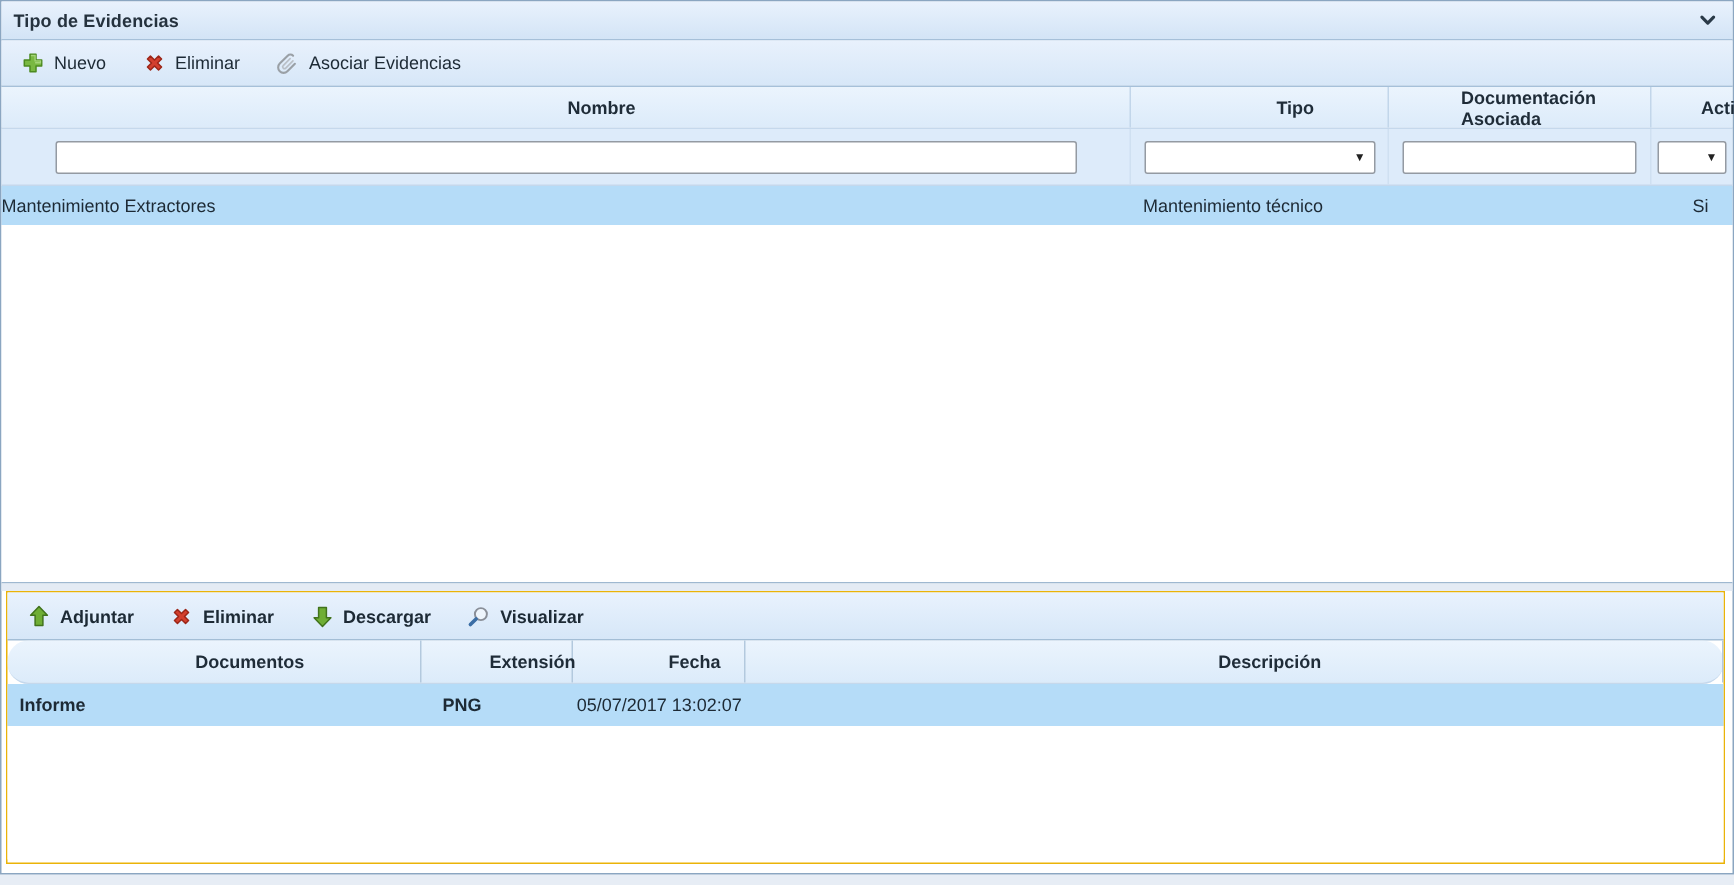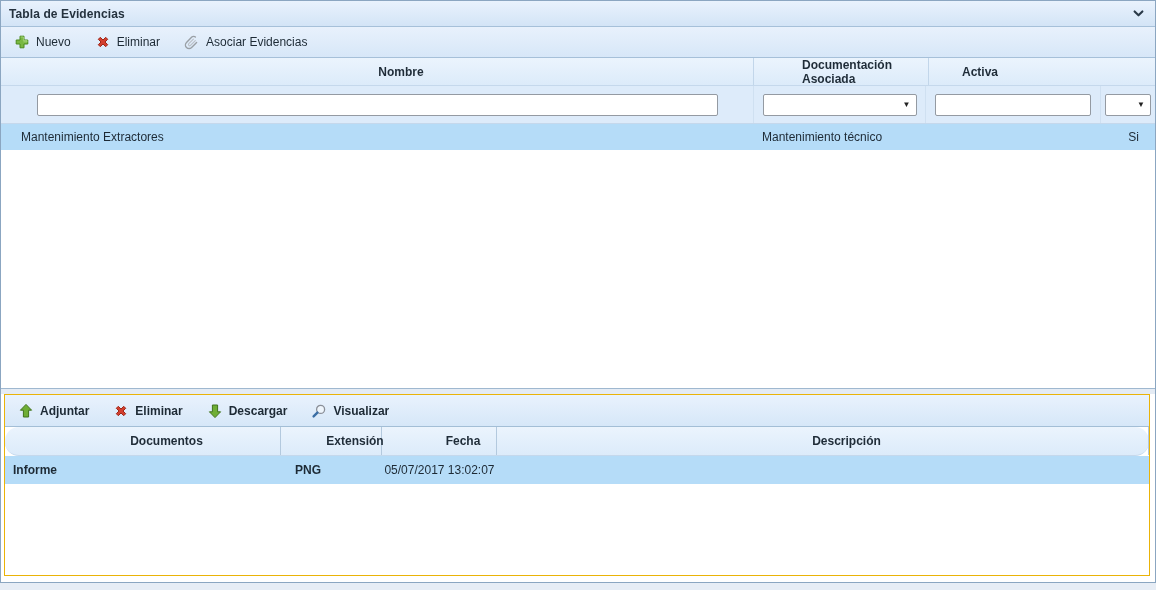--- a/index.html
+++ b/index.html
@@ -75,21 +75,21 @@
   .sel .sel-val { flex:1; padding:0 4px; white-space:nowrap; overflow:hidden; }
   .sel .sel-arrow { font-size:8px; color:#222; padding:0 5px; }
   .data-row { display:flex; height:26px; align-items:center; cursor:pointer; }
   .data-row.selected { background:#b5dcf8; }
   .cell { height:100%; display:flex; align-items:center; overflow:hidden; white-space:nowrap; }
   
   .c1-nombre { width:753px; }
   .c1-tipo   { width:172px; }
   .c1-doc    { width:175px; }
   .c1-activa { width:54px;  }
-  .cell.c1-nombre { padding-left:20px; }
+  .cell.c1-nombre { padding-left:0; }
   .cell.c1-tipo   { padding-left:8px; }
   .cell.c1-activa { justify-content:flex-end; padding-right:16px; }
   .grid-body { background:#fff; }
   .grid1-body { height:239px; border-bottom:1px solid #9fb8d0; }
   .gap { height:5px; background:#e4ebf4; }
   
   .panel2 {
     margin-left:3px; width:1146px; height:182px;
     border:1px solid #eab308; background:#fff;
   }
@@ -111,21 +111,21 @@
   .cell.c2-fec  { justify-content:center; }
   .cell.c2-desc { padding-left:8px; }
   .grid2-body { height:89px; }
 </style>
 </head>
 <body>
 
 <div class="panel">
 
   <div class="titlebar">
-    <span class="title">Tabla de Evidencias</span>
+    <span class="title">Tipo de Evidencias</span>
     <span class="collapse-btn">
       <svg width="13" height="13" viewBox="0 0 16 16">
         <path d="M3.2 5.5 8 10.3 12.8 5.5" fill="none" stroke="#2a3a48" stroke-width="2.6" stroke-linecap="round" stroke-linejoin="round"></path>
       </svg>
     </span>
   </div>
 
   <div class="toolbar">
     <div class="tb-btn">
       <svg class="ico" viewBox="0 0 16 16">
@@ -146,20 +146,23 @@
         <path d="M10.9 5.1 6.3 9.7a1.2 1.2 0 0 0 1.7 1.7l4.8-4.8" transform="translate(-1.5 0)" fill="none" stroke="#b9bfc6" stroke-width="1.1" stroke-linecap="round"></path>
       </svg>
       <span class="lbl">Asociar Evidencias</span>
     </div>
   </div>
 
   <div class="hdr-row">
     <div class="hdr-cell c1-nombre">
       <span>Nombre</span>
     </div>
+    <div class="hdr-cell c1-tipo">
+      <span>Tipo</span>
+    </div>
     <div class="hdr-cell c1-doc">
       <span>Documentación Asociada</span>
     </div>
     <div class="hdr-cell c1-activa">
       <span>Activa</span>
     </div>
   </div>
 
   <div class="filter-row">
     <div class="filter-cell c1-nombre">

